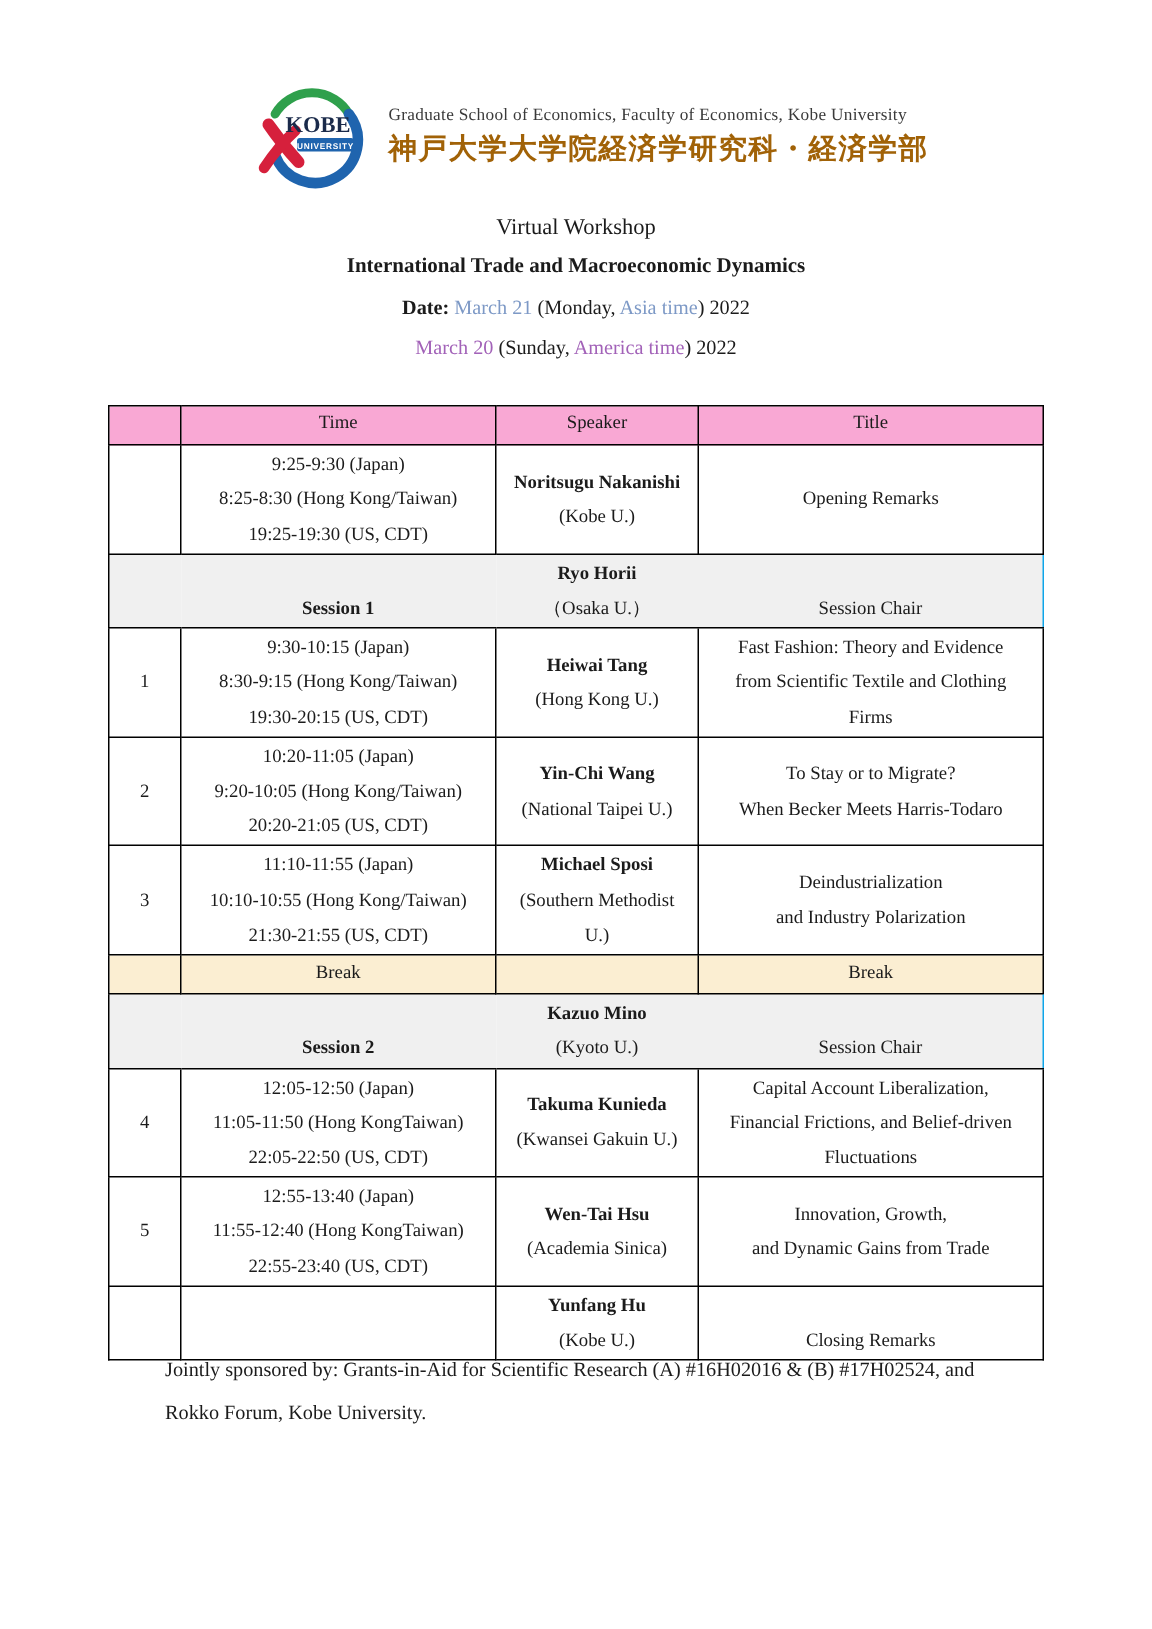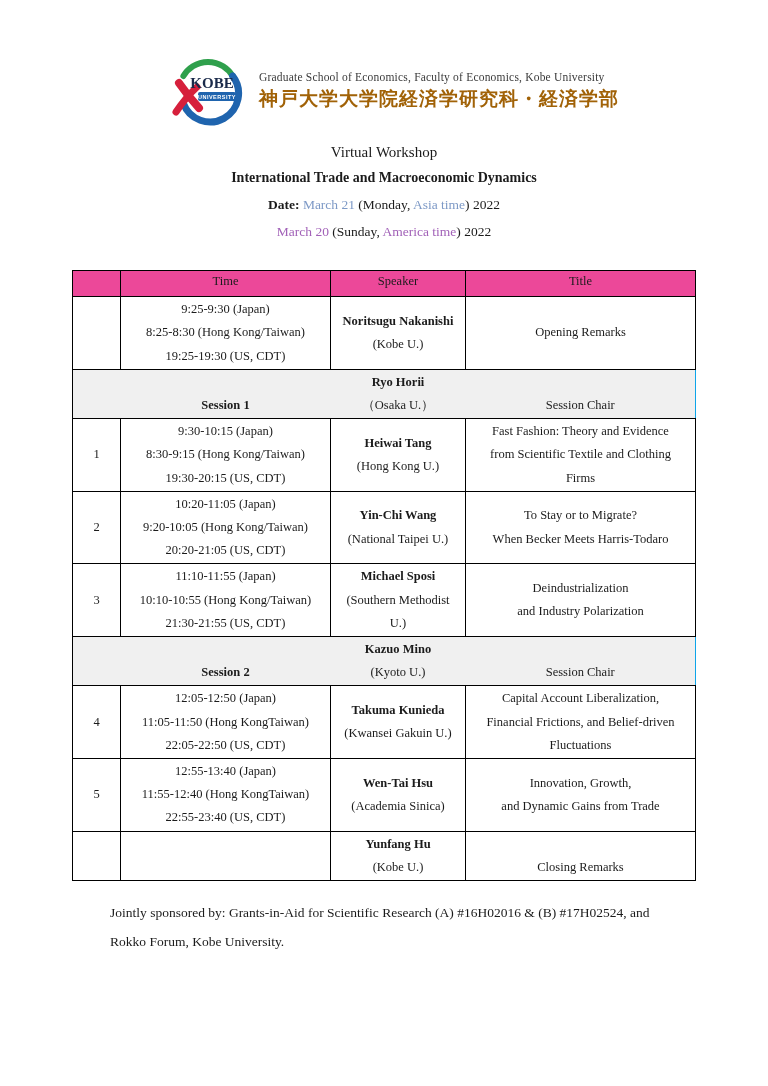--- a/index.html
+++ b/index.html
@@ -66,21 +66,21 @@
     font-size: 12.5px;
   }
   table.schedule td {
     border: 1px solid #000000;
     text-align: center;
     vertical-align: middle;
     padding: 1px 2px;
     line-height: 23.2px;
   }
   tr.r-colheads td {
-    background: #ec4899;
+    background: #f9a8d4;
     line-height: 18px;
     padding: 1px 2px;
   }
   tr.r-break td {
     background: #fbeed2;
     line-height: 20px;
   }
   tr.r-session td {
     background: #f0f0f0;
     border-left: none;
@@ -240,20 +240,32 @@
           <td>
             <div class="line bold">Michael Sposi</div>
             <div class="line">(Southern Methodist</div>
             <div class="line">U.)</div>
           </td>
           <td>
             <div class="line">Deindustrialization</div>
             <div class="line">and Industry Polarization</div>
           </td>
         </tr>
+        <tr class="r-break">
+          <td></td>
+          <td>
+            <div class="line">Break</div>
+          </td>
+          <td>
+            <div class="line">&nbsp;</div>
+          </td>
+          <td>
+            <div class="line">Break</div>
+          </td>
+        </tr>
         <tr class="r-session">
           <td></td>
           <td>
             <div class="line">&nbsp;</div>
             <div class="line bold">Session 2</div>
           </td>
           <td>
             <div class="line bold">Kazuo Mino</div>
             <div class="line">(Kyoto U.)</div>
           </td>

